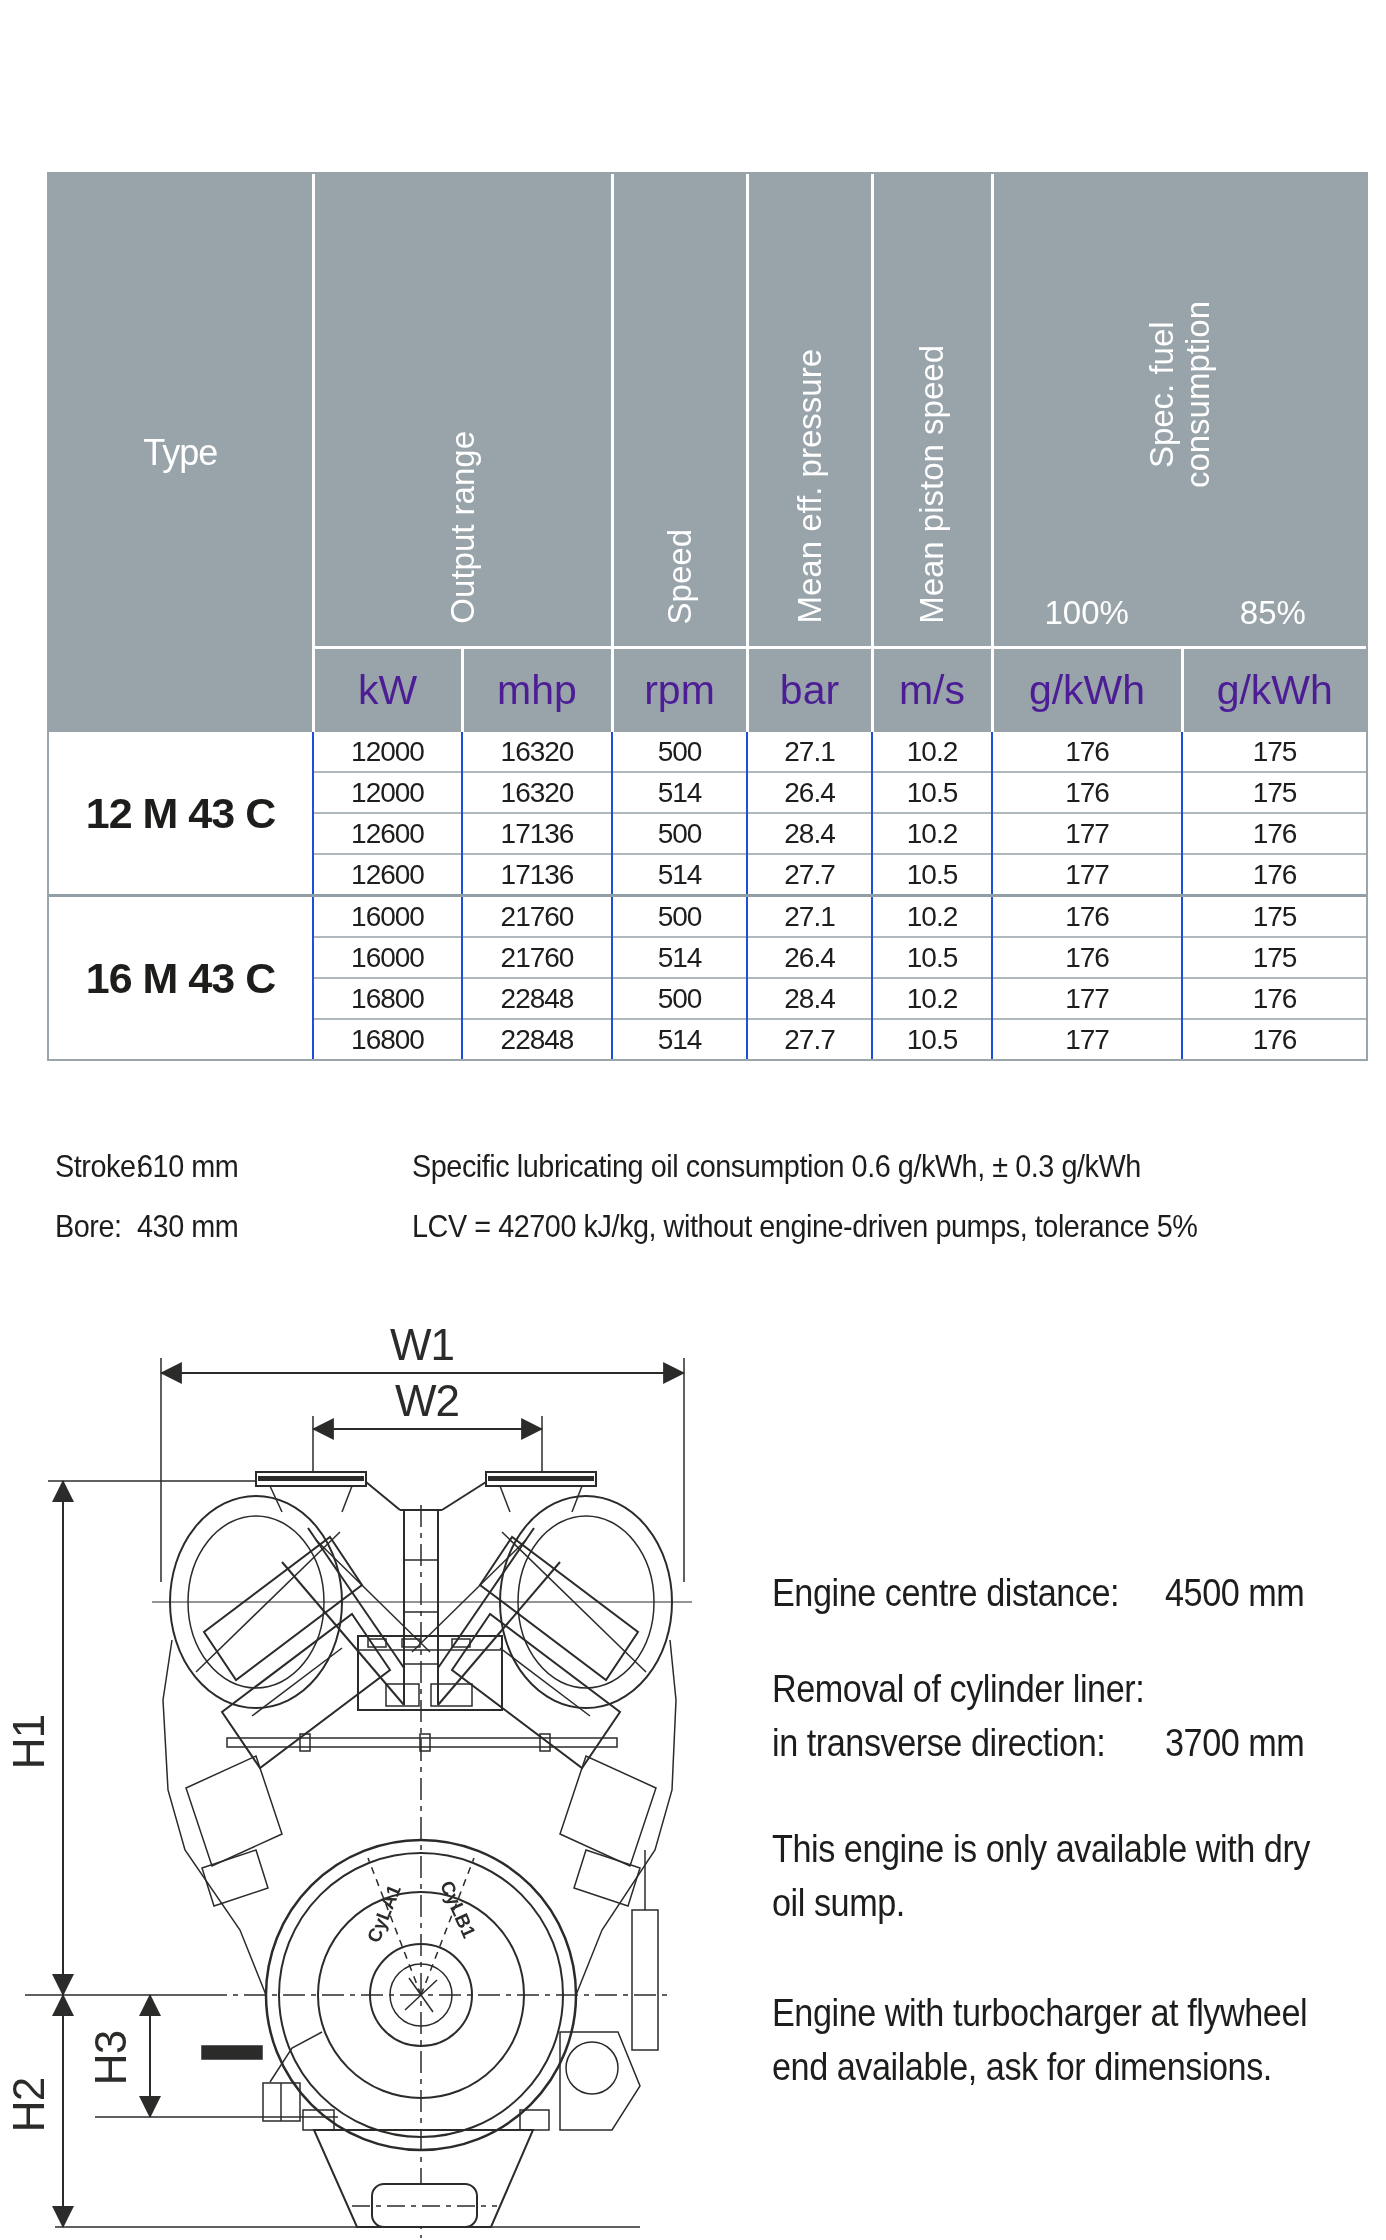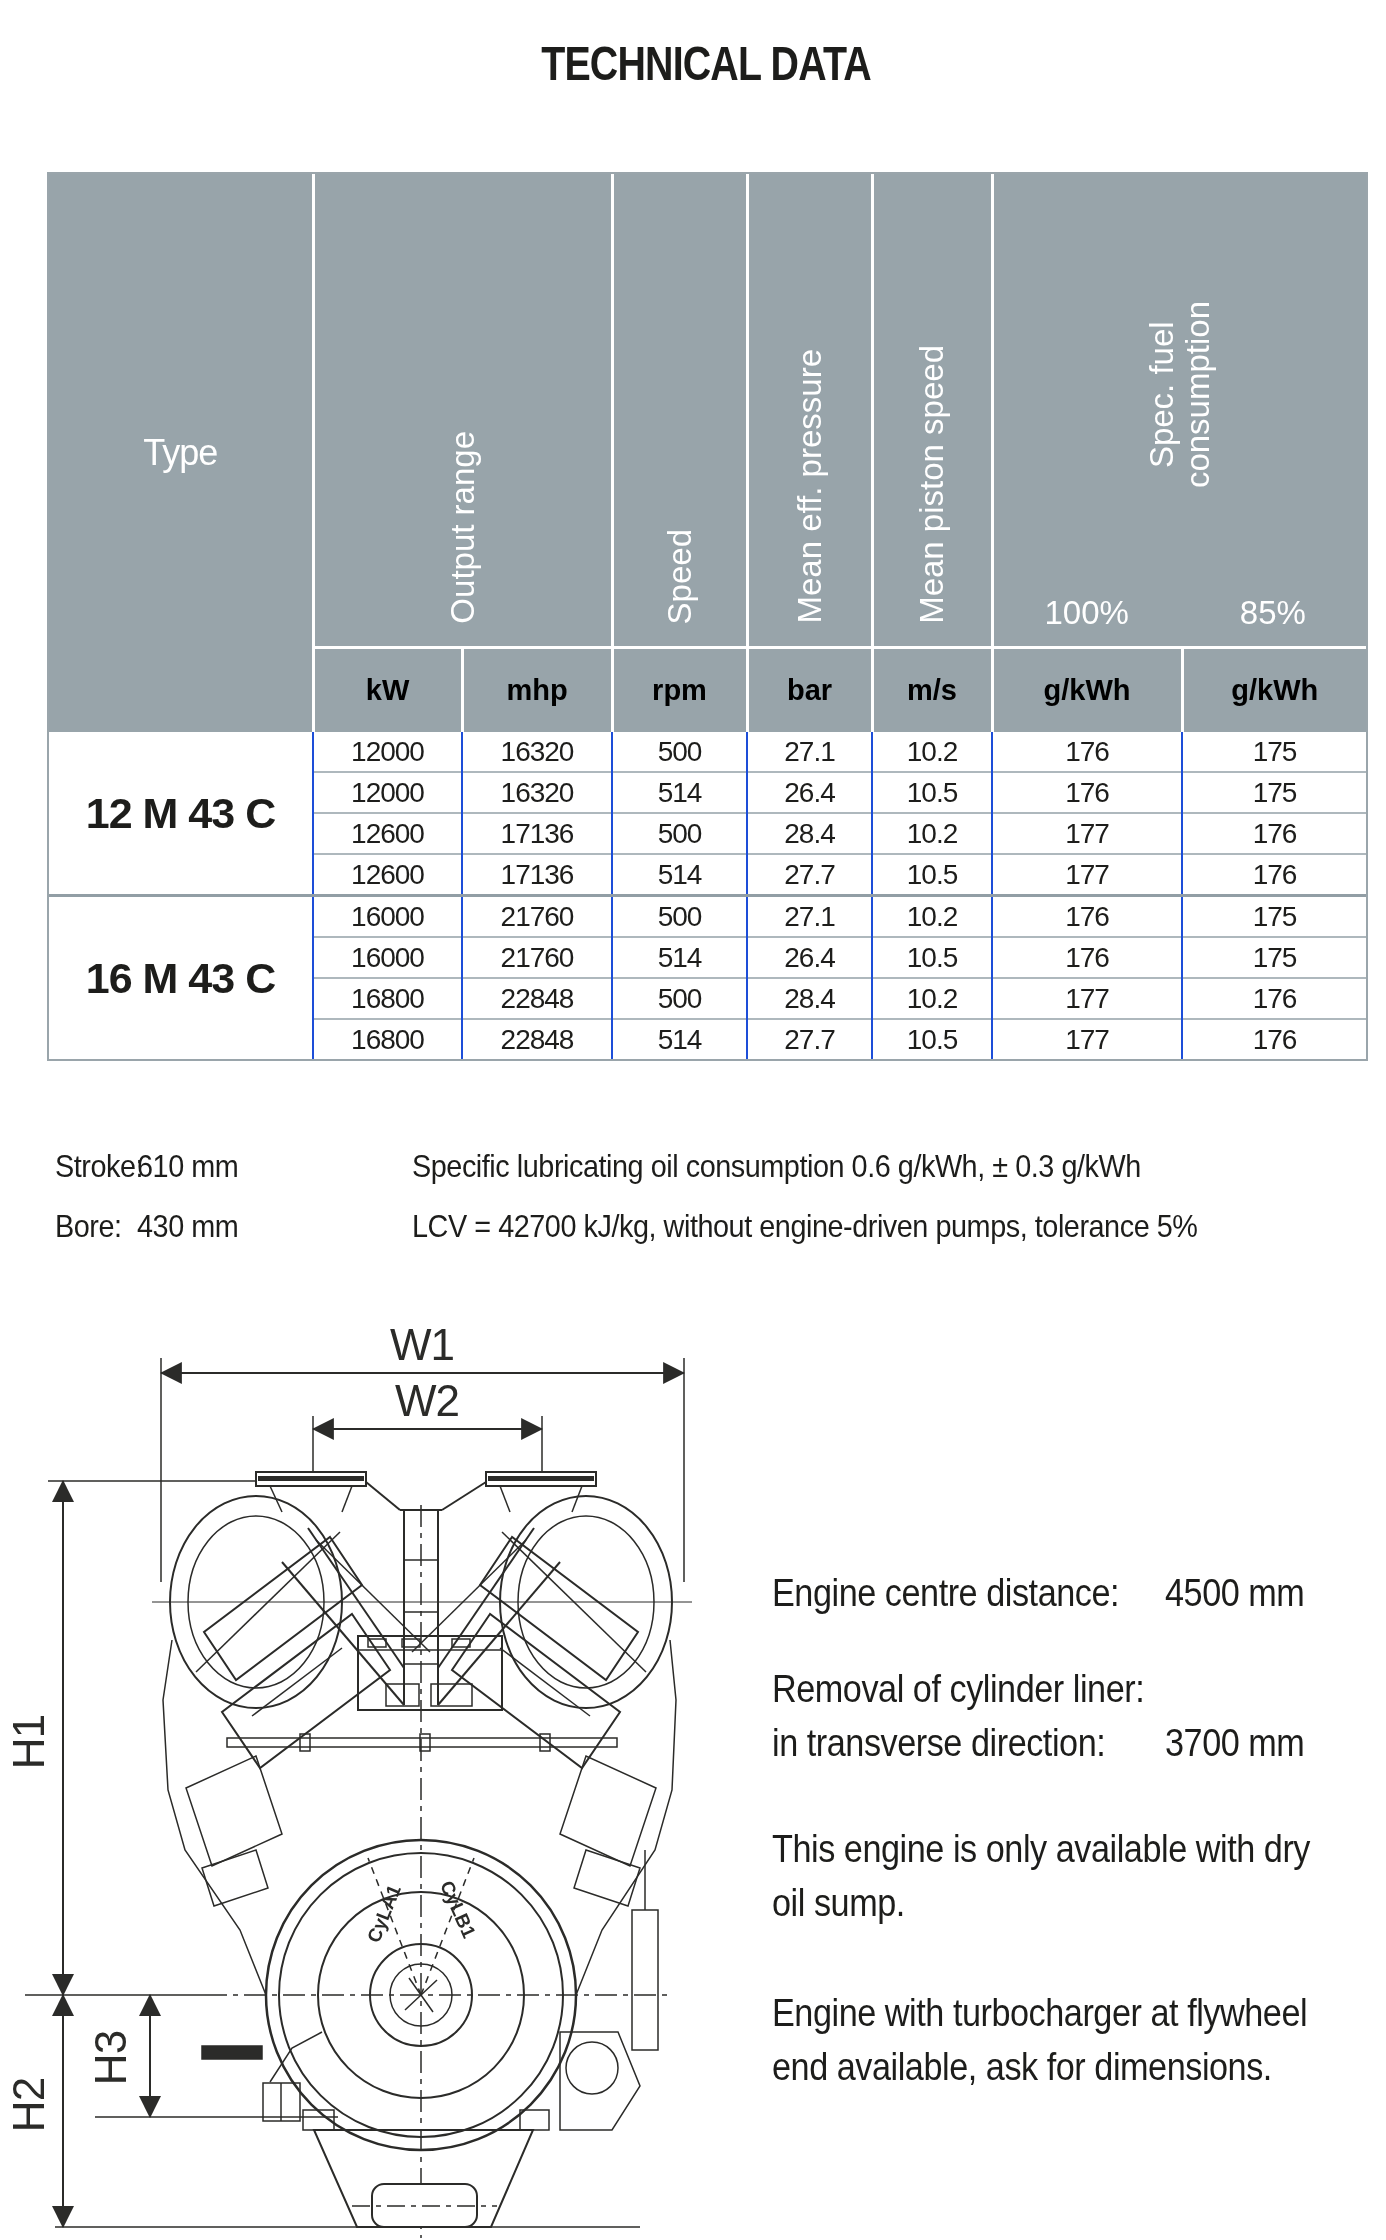--- a/index.html
+++ b/index.html
@@ -38,21 +38,21 @@
   td.sfc { position:relative; }
   .sfc-rot {
     position:absolute; left:0; right:0; bottom:150px; text-align:center;
   }
   .sfc-rot .rot { margin-bottom:0; }
   .sfc-loads { position:absolute; left:0; right:0; bottom:14px; display:flex; }
   .sfc-loads span { width:50%; text-align:center; }
 
   
   td.unit {
-    background:#98a4aa; color:#000000; font-weight:bold; font-size:29px;
+    background:#98a4aa; color:#4c1d95; font-weight:normal; font-size:41px;
     text-align:center; height:83px; border-left:3px solid #ffffff; border-top:3px solid #ffffff;
   }
 
   
   td.c {
     background:#ffffff; color:#1d1d1b; font-size:28px; text-align:center;
     height:39px; letter-spacing:-1px;
     border-left:2px solid #1d4ed8; border-top:2px solid #aeb8bd;
   }
   tr.first-data td.c { border-top:none; }
@@ -77,23 +77,20 @@
   svg.draw { position:absolute; left:0; top:1290px; }
   svg.draw text { font-family:"Liberation Sans", sans-serif; fill:#2b2b29; }
   .dimtxt { font-size:44px; letter-spacing:-1px; }
   .cyltxt { font-size:19px; font-weight:bold; }
 </style>
 </head>
 <body>
 
 <div id="canvas">
 
-  <div class="page-title">
-    <span>TECHNICAL DATA</span>
-  </div>
 
   <div class="tbl-wrap">
   <table class="spec">
     <colgroup>
       <col style="width:264px">
           <col style="width:149px">
           <col style="width:150px">
       <col style="width:135px">
           <col style="width:125px">
           <col style="width:120px">

